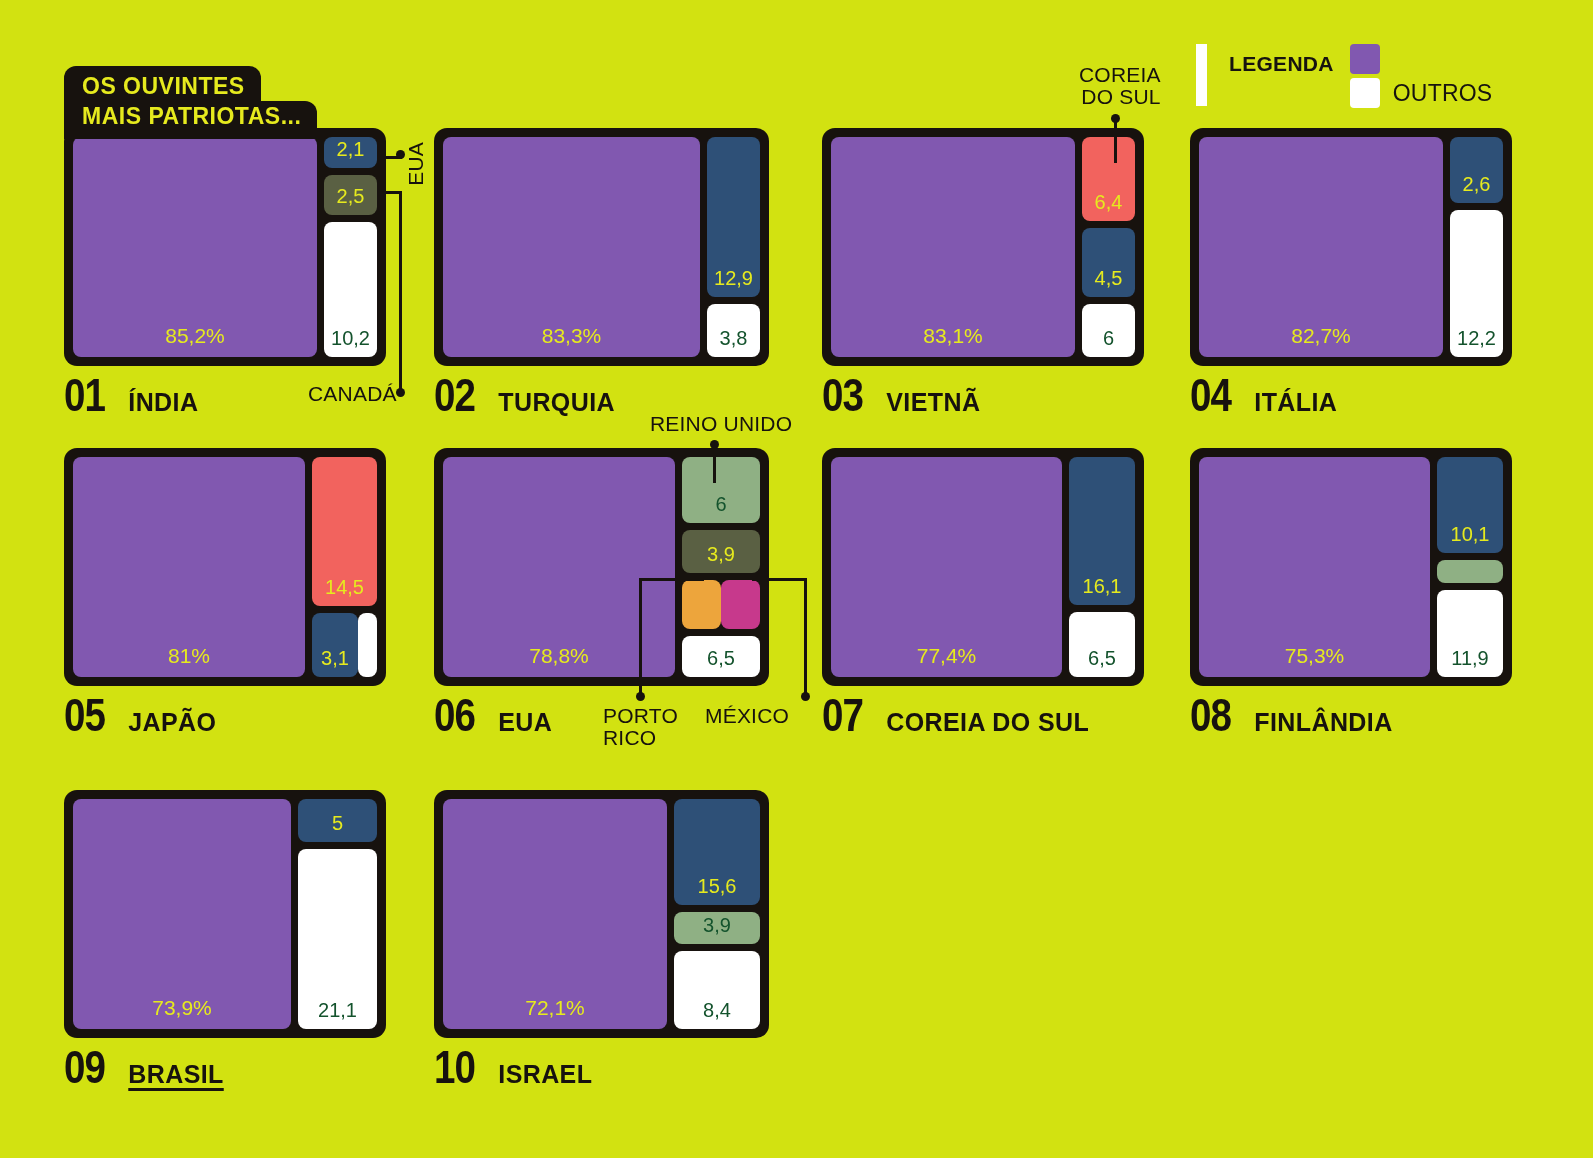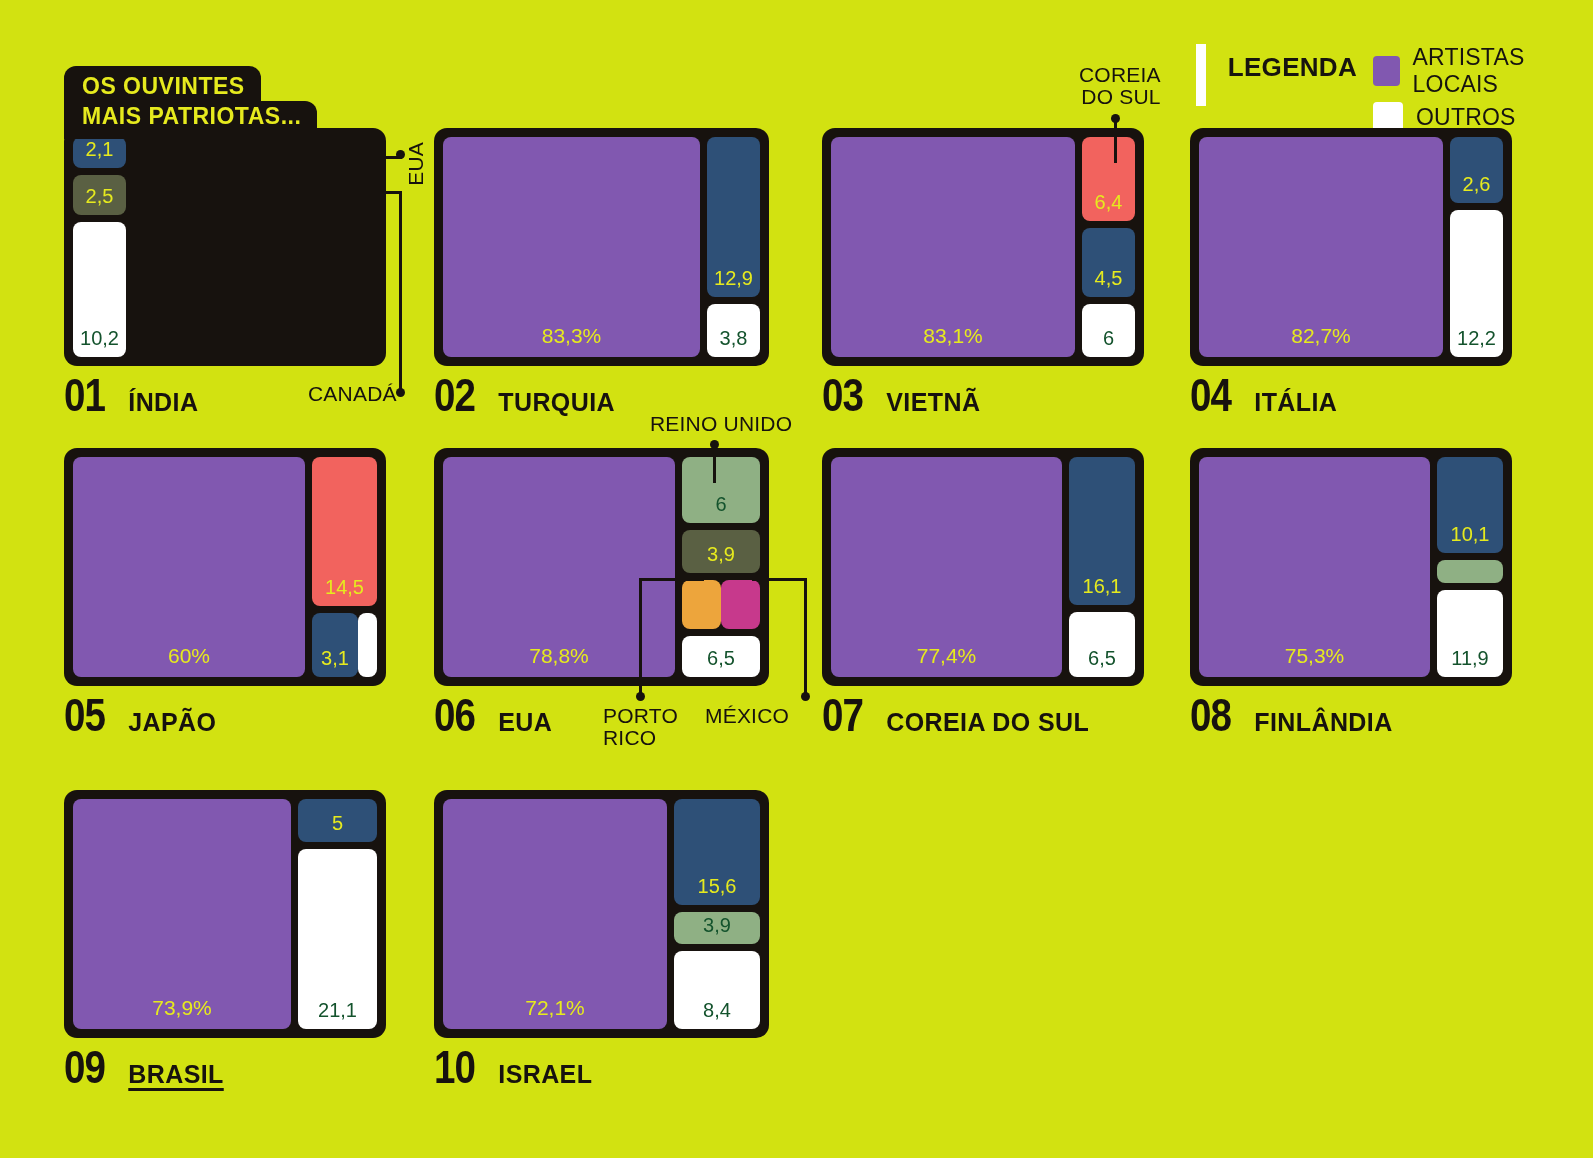--- a/index.html
+++ b/index.html
@@ -6,21 +6,21 @@
   body{
     width:1593px;height:1158px;
     background:#d2e211;
     font-family:"Liberation Sans", sans-serif;
     overflow:hidden;
     position:relative;
   }
   
   #legend{position:absolute;left:1196px;top:44px;display:flex;align-items:flex-start;}
   #legend .bar{width:11px;height:62px;background:#ffffff;margin-right:22px;}
-  #legend .lgd-title{font-weight:bold;font-size:26px;letter-spacing:.3px;color:#17140f;padding-top:8px;margin-right:16px;}
+  #legend .lgd-title{font-weight:bold;font-size:21px;letter-spacing:.3px;color:#17140f;padding-top:8px;margin-right:16px;}
   #legend .rows{display:flex;flex-direction:column;gap:4px;}
   #legend .row{display:flex;align-items:center;}
   #legend .sw{width:30px;height:30px;border-radius:4px;margin-right:13px;}
   #legend .lbl{font-size:23px;color:#17140f;letter-spacing:.2px;}
 
   
   #title-plaque{position:absolute;left:64px;top:66px;z-index:6;}
   #title-plaque .ln{
     background:#17120e;color:#e6ea1e;font-weight:bold;font-size:23px;
     letter-spacing:.5px;line-height:1;padding:9px 16px 9px 18px;
@@ -62,36 +62,38 @@
 </style>
 </head>
 <body>
 
 <div id="legend">
   <div class="bar"></div>
   <div class="lgd-title">LEGENDA</div>
   <div class="rows">
     <div class="row">
       <div class="sw" style="background:#8158b0;"></div>
-      <div class="lbl">ARTISTAS LOCAIS</div>
     </div>
     <div class="row">
       <div class="sw" style="background:#ffffff;"></div>
       <div class="lbl">OUTROS</div>
     </div>
   </div>
 </div>
 
 <div id="title-plaque">
   <div class="ln l1">OS OUVINTES</div>
   <div class="ln l2">MAIS PATRIOTAS...</div>
 </div>
 
 <div class="card" style="left:64px;top:128px;">
   <div class="frame" style="width:322px;height:238px;">
+    <div class="local" style="flex:1;">
+      <span>85,2%</span>
+    </div>
     <div class="stack" style="width:53px;">
       <div class="seg lab-y" style="background:#2e5077;height:31px;">
         <span>2,1</span>
         </div>
       <div class="seg lab-y" style="background:#5a6043;height:40px;">
         <span>2,5</span>
         </div>
       <div class="seg lab-d" style="background:#ffffff;flex:1;">
         <span>10,2</span>
         </div>
@@ -176,21 +178,21 @@
   </div>
   <div class="cap">
     <div class="rank">04</div>
     <div class="cname">ITÁLIA</div>
   </div>
 </div>
 
 <div class="card" style="left:64px;top:448px;">
   <div class="frame" style="width:322px;height:238px;">
     <div class="local" style="flex:1;">
-      <span>60%</span>
+      <span>81%</span>
     </div>
     <div class="stack" style="width:65px;">
       <div class="seg lab-y" style="background:#f2635e;flex:1;">
         <span>14,5</span>
         </div>
       <div class="pair" style="height:64px;">
         <div class="seg lab-y" style="background:#2e5077;flex:1;">
           <span>3,1</span>
           </div>
         <div class="seg" style="background:#ffffff;width:19px;"></div>

